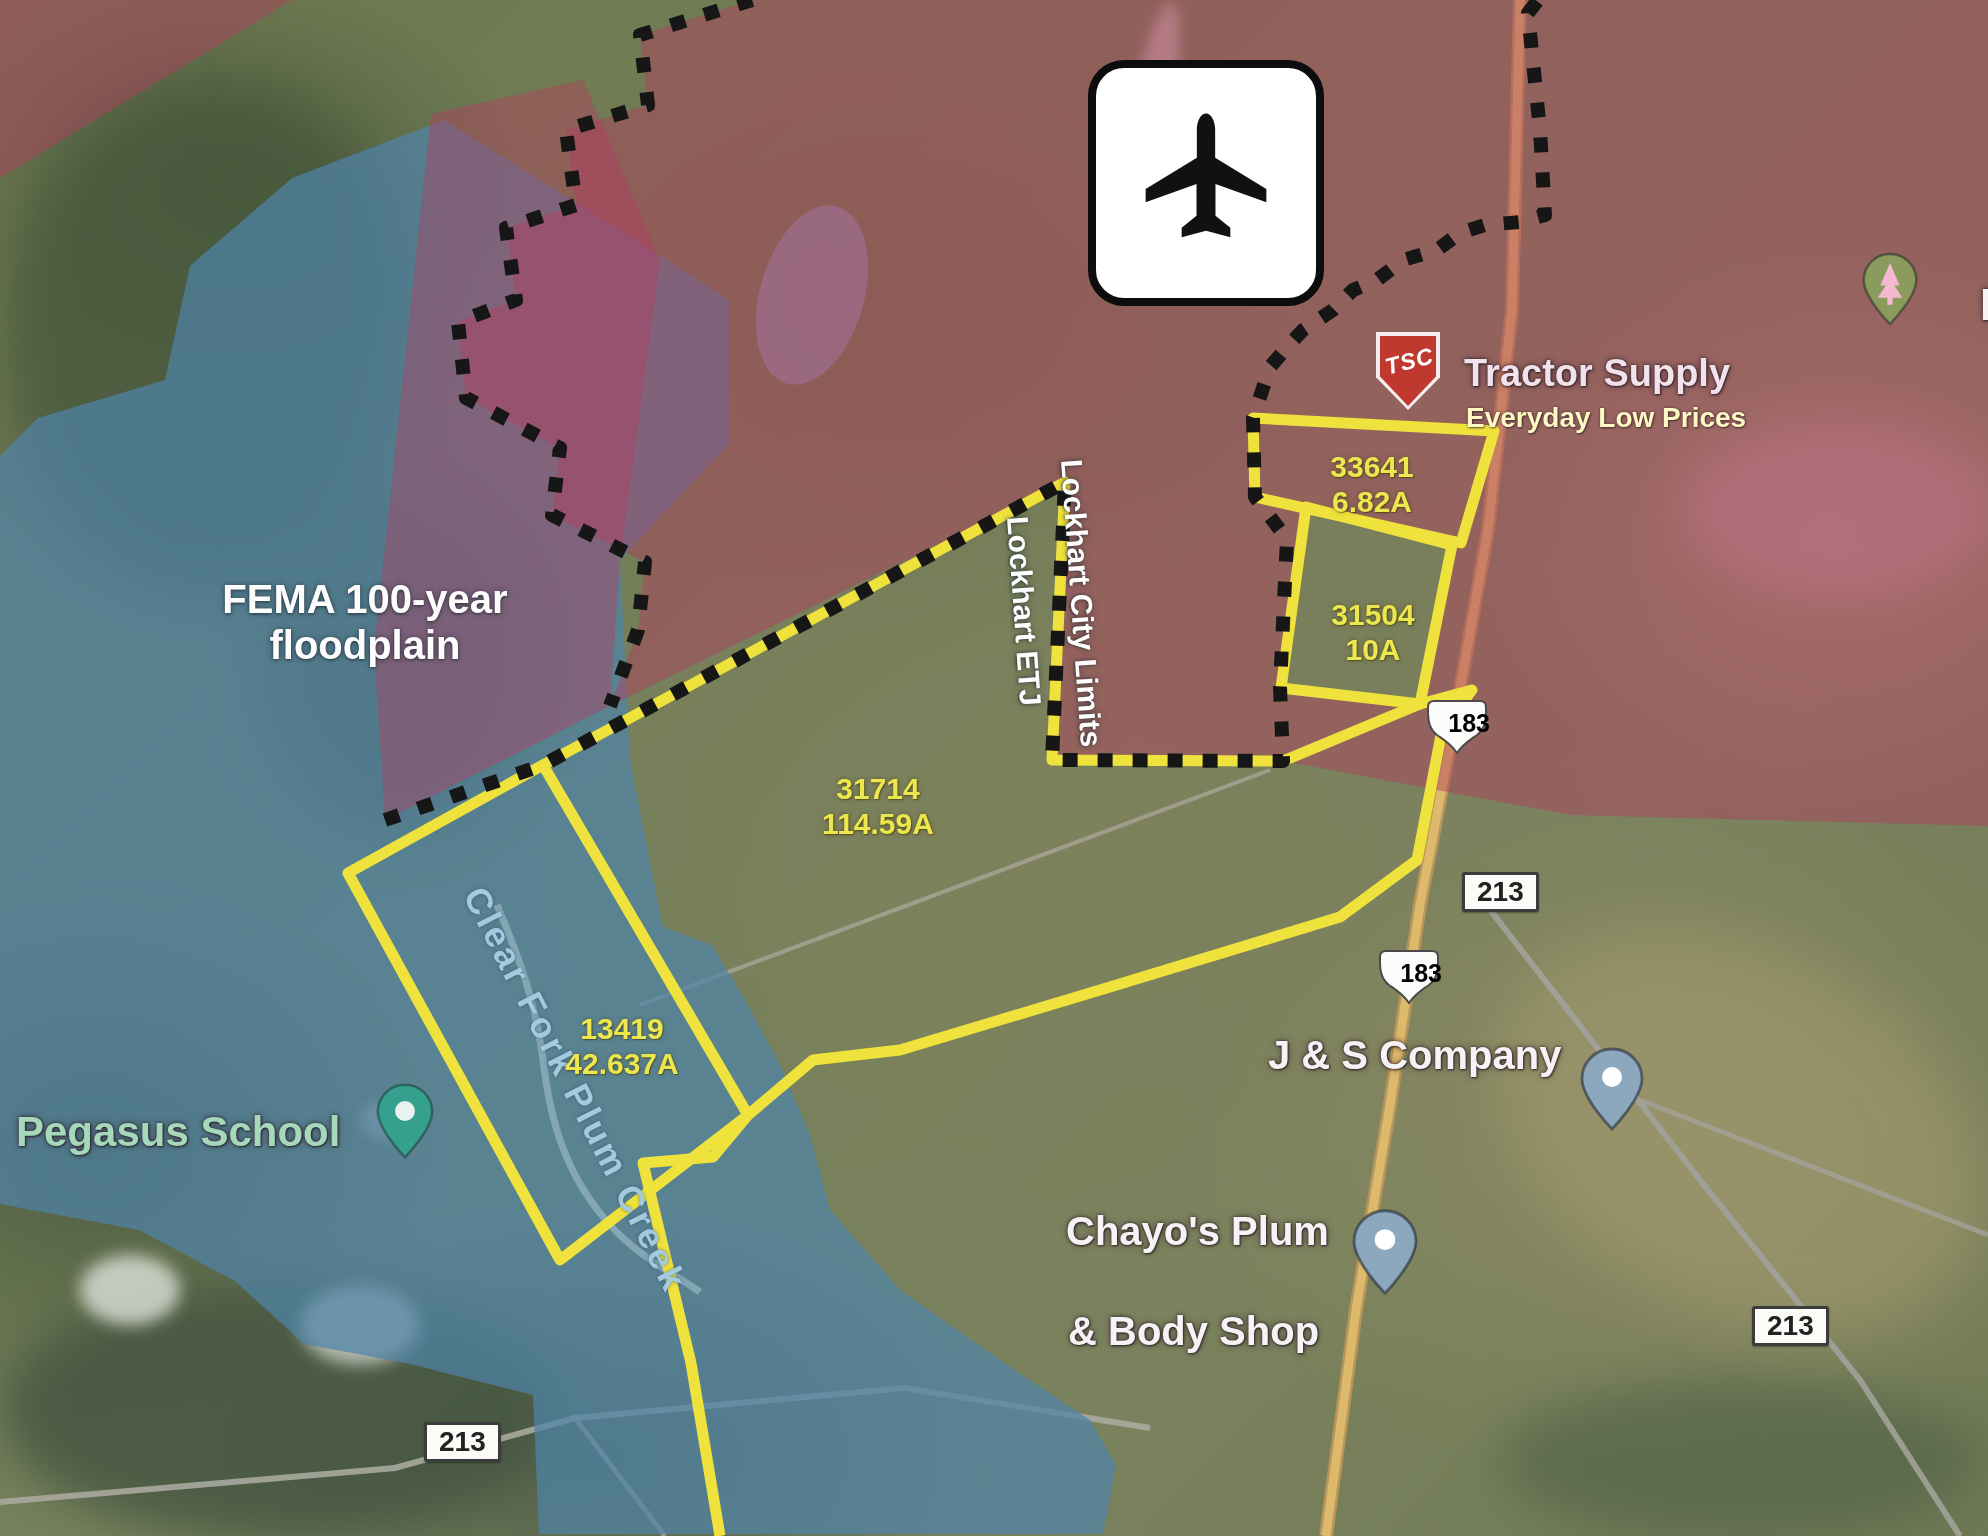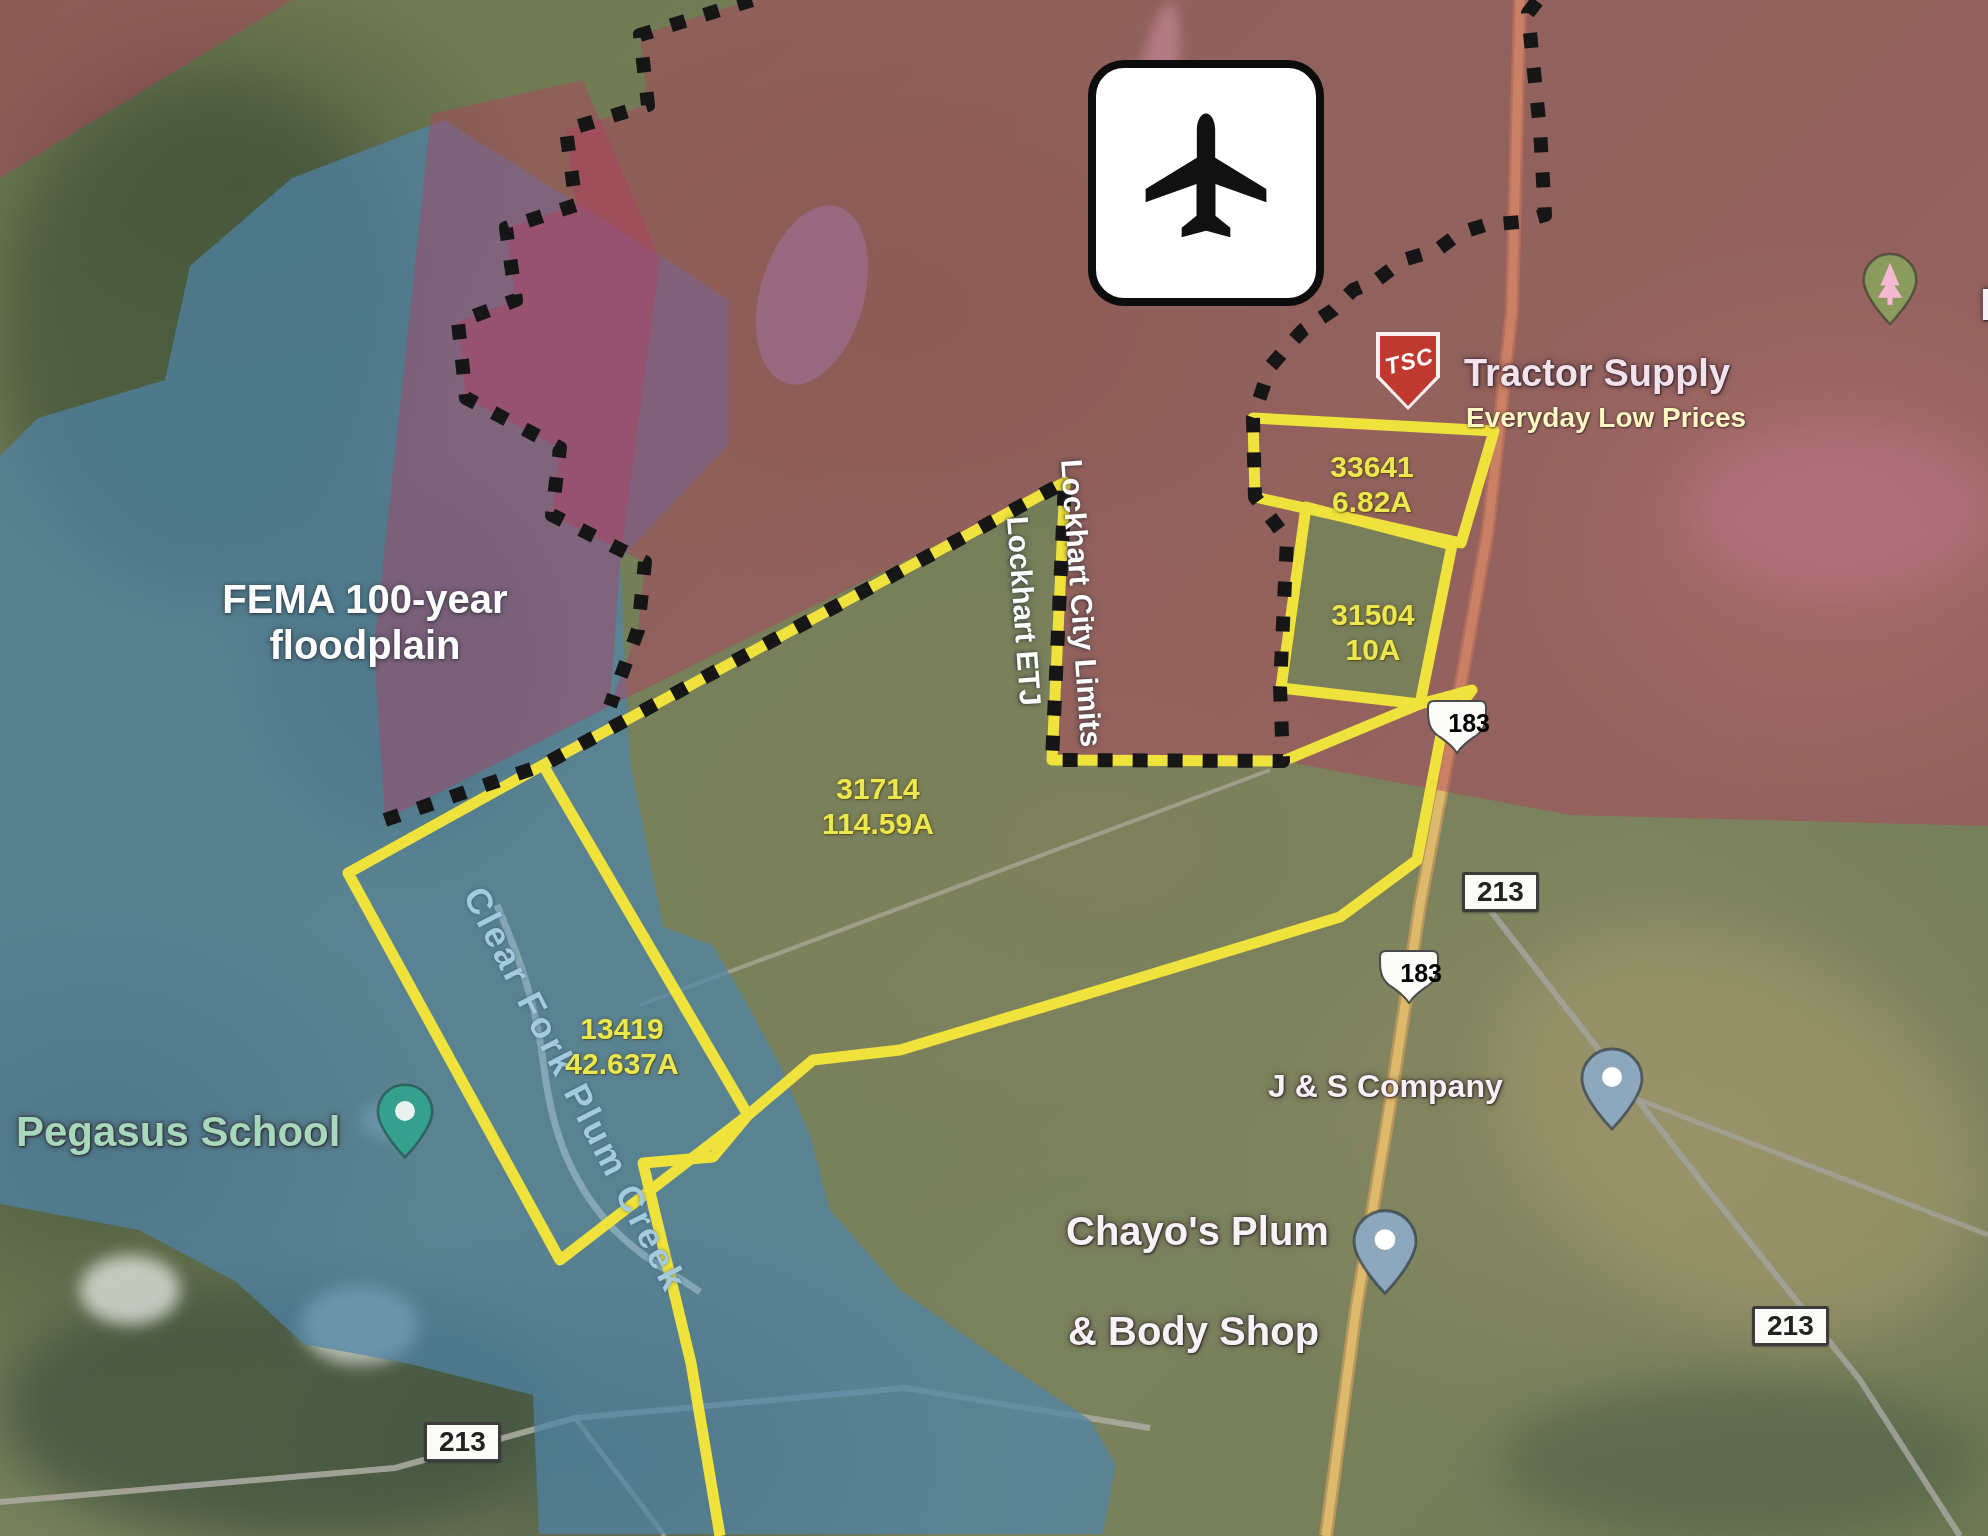--- a/index.html
+++ b/index.html
@@ -119,21 +119,21 @@
 
   <div id="tsc-badge">
     <div class="inner"></div>
     <span class="tsc-text">TSC</span>
   </div>
 
   <div class="lbl poi poi-pink" style="left:1464px;top:352px;font-size:38px;">Tractor Supply</div>
   <div class="lbl tagline" style="left:1466px;top:402px;">Everyday Low Prices</div>
 
   <div class="lbl poi" style="left:16px;top:1108px;font-size:42px;color:#a6d9bc;">Pegasus School</div>
-  <div class="lbl poi" style="left:1268px;top:1068px;font-size:32px;text-align:right;">J &amp; S Company</div>
+  <div class="lbl poi" style="left:1268px;top:1032px;font-size:40px;text-align:right;">J &amp; S Company</div>
   <div class="lbl poi" style="left:1066px;top:1208px;font-size:40px;">Chayo's Plum</div>
   <div class="lbl poi" style="left:1068px;top:1260px;font-size:40px;margin-top:48px;">&amp; Body Shop</div>
   <div class="lbl poi" style="left:1940px;top:280px;font-size:44px;margin-left:40px;">Ec</div>
 
   <div class="pin" style="left:1862px;top:252px;">
     <svg width="56" height="74" viewBox="0 0 32 42">
       <path d="M16 1C7.7 1 1 7.6 1 15.8 1 26 16 41 16 41s15-15.2 15-25.2C31 7.6 24.3 1 16 1z" fill="#8b9b5e" stroke="rgba(45,55,40,.6)" stroke-width="1.4"></path>
       <polygon points="16,6 10.5,19 13.5,19 9,26 14.5,26 14.5,30 17.5,30 17.5,26 23,26 18.5,19 21.5,19" fill="#f4b9d0"></polygon>
     </svg>
   </div>

